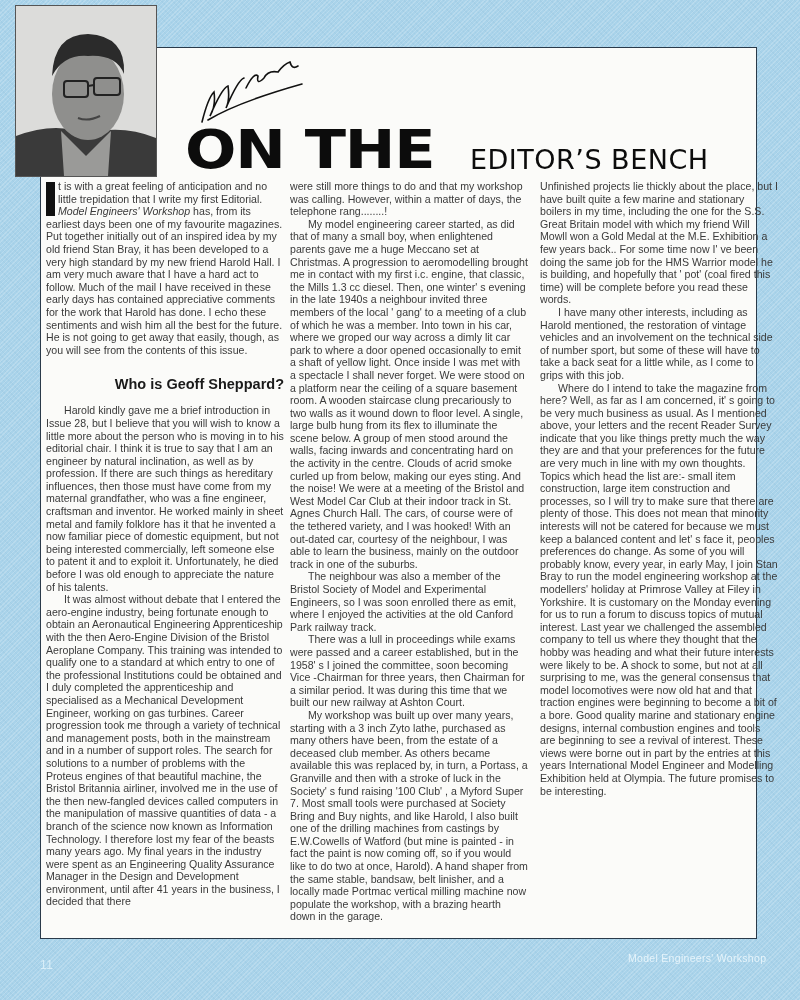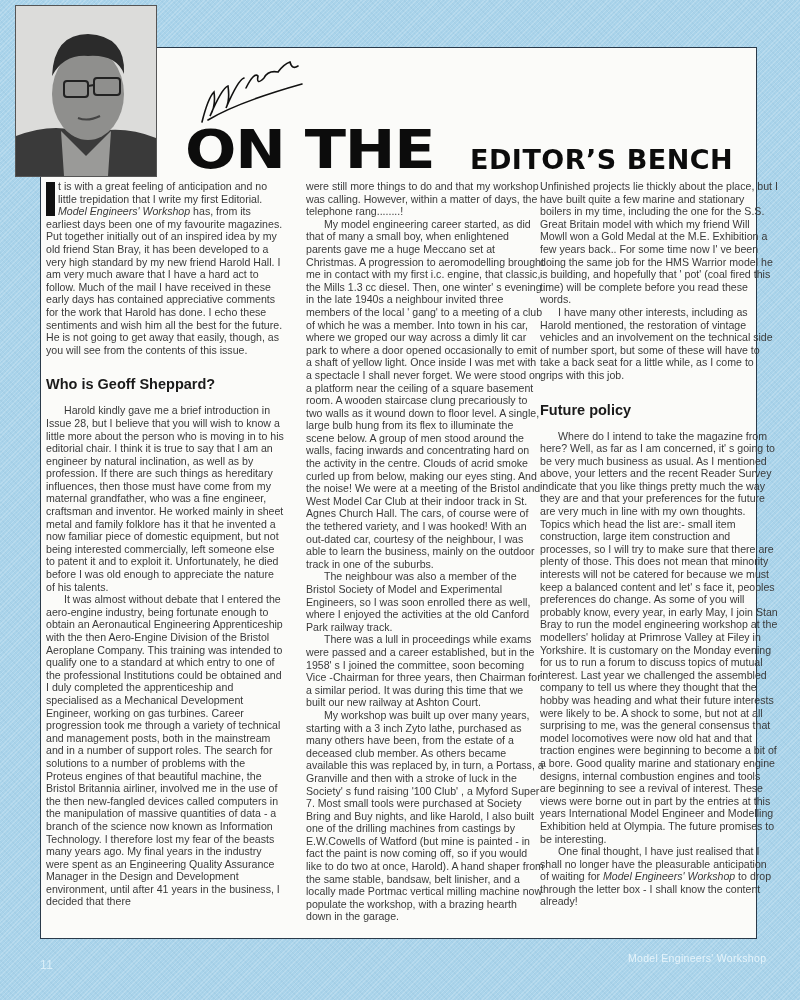--- a/index.html
+++ b/index.html
@@ -22,38 +22,38 @@
   .photo svg { display:block; }
   .signature { position:absolute; left:198px; top:58px; z-index:4; }
   .title-big {
     position:absolute; left:185px; top:123px; z-index:4;
     font-family:"DejaVu Sans", sans-serif; font-weight:bold;
     font-size:54px; letter-spacing:-1px; color:#0c0c0c; line-height:54px;
     transform:scaleX(1.12); transform-origin:left;
   }
   .title-small {
     position:absolute; left:470px; top:145px; z-index:4;
-    font-family:"DejaVu Sans", sans-serif; font-weight:bold;
+    font-family:"DejaVu Sans", sans-serif; font-weight:normal;
     font-size:27px; color:#0c0c0c; line-height:30px; letter-spacing:0.5px;text-align:center;
   }
   .col {
     position:absolute; top:180px; width:238px;
     font-size:10.6px; line-height:12.6px; color:#3a3a3a; z-index:2;
   }
   .col p { margin:0; text-indent:18px; }
   .col p.noindent { text-indent:0; }
   .c1 { left:46px; }
-  .c2 { left:290px;margin-left:16px; }
+  .c2 { left:290px; }
   .c3 { left:540px; }
   .dropcap {
     float:left; font-weight:bold; font-size:40px; line-height:34px;
     margin:2px 3px 0 0; color:#111; background:#111; width:9px; height:34px; overflow:hidden;
   }
   .subhead {
-    font-weight:bold; font-size:14.5px; color:#1a1a1a; margin:20px 0 12px 0; line-height:16px;
+    font-weight:bold; font-size:14.5px; color:#1a1a1a; margin:20px 0 12px 0; line-height:16px;text-align:right;
   }
   em { font-style:italic; }
   .footer-left {
     position:absolute; left:40px; top:958px; font-size:12px; color:#d9eef8; letter-spacing:0.5px;
   }
   .footer-right {
     position:absolute; left:628px; top:952px; font-size:10.5px; color:#e6f4fb; letter-spacing:0.3px;
   }
 </style>
 </head>
@@ -89,27 +89,25 @@
     <span class="dropcap">I</span><span>t is with a great feeling of anticipation and no little trepidation that I write my first Editorial. </span><em>Model Engineers' Workshop</em><span> has, from its earliest days been one of my favourite magazines. Put together initially out of an inspired idea by my old friend Stan Bray, it has been developed to a very high standard by my new friend Harold Hall. I am very much aware that I have a hard act to follow. Much of the mail I have received in these early days has contained appreciative comments for the work that Harold has done. I echo these sentiments and wish him all the best for the future. He is not going to get away that easily, though, as you will see from the contents of this issue.</span>
   </p>
   <div class="subhead">Who is Geoff Sheppard?</div>
   <p>Harold kindly gave me a brief introduction in Issue 28, but I believe that you will wish to know a little more about the person who is moving in to his editorial chair. I think it is true to say that I am an engineer by natural inclination, as well as by profession. If there are such things as hereditary influences, then those must have come from my maternal grandfather, who was a fine engineer, craftsman and inventor. He worked mainly in sheet metal and family folklore has it that he invented a now familiar piece of domestic equipment, but not being interested commercially, left someone else to patent it and to exploit it. Unfortunately, he died before I was old enough to appreciate the nature of his talents.</p>
   <p>It was almost without debate that I entered the aero-engine industry, being fortunate enough to obtain an Aeronautical Engineering Apprenticeship with the then Aero-Engine Division of the Bristol Aeroplane Company. This training was intended to qualify one to a standard at which entry to one of the professional Institutions could be obtained and I duly completed the apprenticeship and specialised as a Mechanical Development Engineer, working on gas turbines. Career progression took me through a variety of technical and management posts, both in the mainstream and in a number of support roles. The search for solutions to a number of problems with the Proteus engines of that beautiful machine, the Bristol Britannia airliner, involved me in the use of the then new-fangled devices called computers in the manipulation of massive quantities of data - a branch of the science now known as Information Technology. I therefore lost my fear of the beasts many years ago. My final years in the industry were spent as an Engineering Quality Assurance Manager in the Design and Development environment, until after 41 years in the business, I decided that there</p>
 </div>
 
 <div class="col c2">
   <p class="noindent">were still more things to do and that my workshop was calling. However, within a matter of days, the telephone rang........!</p>
   <p>My model engineering career started, as did that of many a small boy, when enlightened parents gave me a huge Meccano set at Christmas. A progression to aeromodelling brought me in contact with my first i.c. engine, that classic, the Mills 1.3 cc diesel. Then, one winter' s evening in the late 1940s a neighbour invited three members of the local ' gang' to a meeting of a club of which he was a member. Into town in his car, where we groped our way across a dimly lit car park to where a door opened occasionally to emit a shaft of yellow light. Once inside I was met with a spectacle I shall never forget. We were stood on a platform near the ceiling of a square basement room. A wooden staircase clung precariously to two walls as it wound down to floor level. A single, large bulb hung from its flex to illuminate the scene below. A group of men stood around the walls, facing inwards and concentrating hard on the activity in the centre. Clouds of acrid smoke curled up from below, making our eyes sting. And the noise! We were at a meeting of the Bristol and West Model Car Club at their indoor track in St. Agnes Church Hall. The cars, of course were of the tethered variety, and I was hooked! With an out-dated car, courtesy of the neighbour, I was able to learn the business, mainly on the outdoor track in one of the suburbs.</p>
-  <p>The neighbour was also a member of the Bristol Society of Model and Experimental Engineers, so I was soon enrolled there as well, where I enjoyed the activities at the old Canford Park railway track.</p>
+  <p>The neighbour was also a member of the Bristol Society of Model and Experimental Engineers, so I was soon enrolled there as emit, where I enjoyed the activities at the old Canford Park railway track.</p>
   <p>There was a lull in proceedings while exams were passed and a career established, but in the 1958' s I joined the committee, soon becoming Vice -Chairman for three years, then Chairman for a similar period. It was during this time that we built our new railway at Ashton Court.</p>
   <p>My workshop was built up over many years, starting with a 3 inch Zyto lathe, purchased as many others have been, from the estate of a deceased club member. As others became available this was replaced by, in turn, a Portass, a Granville and then with a stroke of luck in the Society' s fund raising '100 Club' , a Myford Super 7. Most small tools were purchased at Society Bring and Buy nights, and like Harold, I also built one of the drilling machines from castings by E.W.Cowells of Watford (but mine is painted - in fact the paint is now coming off, so if you would like to do two at once, Harold). A hand shaper from the same stable, bandsaw, belt linisher, and a locally made Portmac vertical milling machine now populate the workshop, with a brazing hearth down in the garage.</p>
 </div>
 
 <div class="col c3">
   <p class="noindent">Unfinished projects lie thickly about the place, but I have built quite a few marine and stationary boilers in my time, including the one for the S.S. Great Britain model with which my friend Will Mowll won a Gold Medal at the M.E. Exhibition a few years back.. For some time now I' ve been doing the same job for the HMS Warrior model he is building, and hopefully that ' pot' (coal fired this time) will be complete before you read these words.</p>
   <p>I have many other interests, including as Harold mentioned, the restoration of vintage vehicles and an involvement on the technical side of number sport, but some of these will have to take a back seat for a little while, as I come to grips with this job.</p>
-  <div class="subhead">Future policy</div>
   <p>Where do I intend to take the magazine from here? Well, as far as I am concerned, it' s going to be very much business as usual. As I mentioned above, your letters and the recent Reader Survey indicate that you like things pretty much the way they are and that your preferences for the future are very much in line with my own thoughts. Topics which head the list are:- small item construction, large item construction and processes, so I will try to make sure that there are plenty of those. This does not mean that minority interests will not be catered for because we must keep a balanced content and let' s face it, peoples preferences do change. As some of you will probably know, every year, in early May, I join Stan Bray to run the model engineering workshop at the modellers' holiday at Primrose Valley at Filey in Yorkshire. It is customary on the Monday evening for us to run a forum to discuss topics of mutual interest. Last year we challenged the assembled company to tell us where they thought that the hobby was heading and what their future interests were likely to be. A shock to some, but not at all surprising to me, was the general consensus that model locomotives were now old hat and that traction engines were beginning to become a bit of a bore. Good quality marine and stationary engine designs, internal combustion engines and tools are beginning to see a revival of interest. These views were borne out in part by the entries at this years International Model Engineer and Modelling Exhibition held at Olympia. The future promises to be interesting.</p>
-  <p><span>One final thought, I have just realised that I shall no longer have the pleasurable anticipation of waiting for </span><em>Model Engineers' Workshop</em><span> to drop through the letter box - I shall know the content already!</span></p>
 </div>
 
 <div class="footer-left">11</div>
 <div class="footer-right">Model Engineers' Workshop</div>
 
 </body></html>

